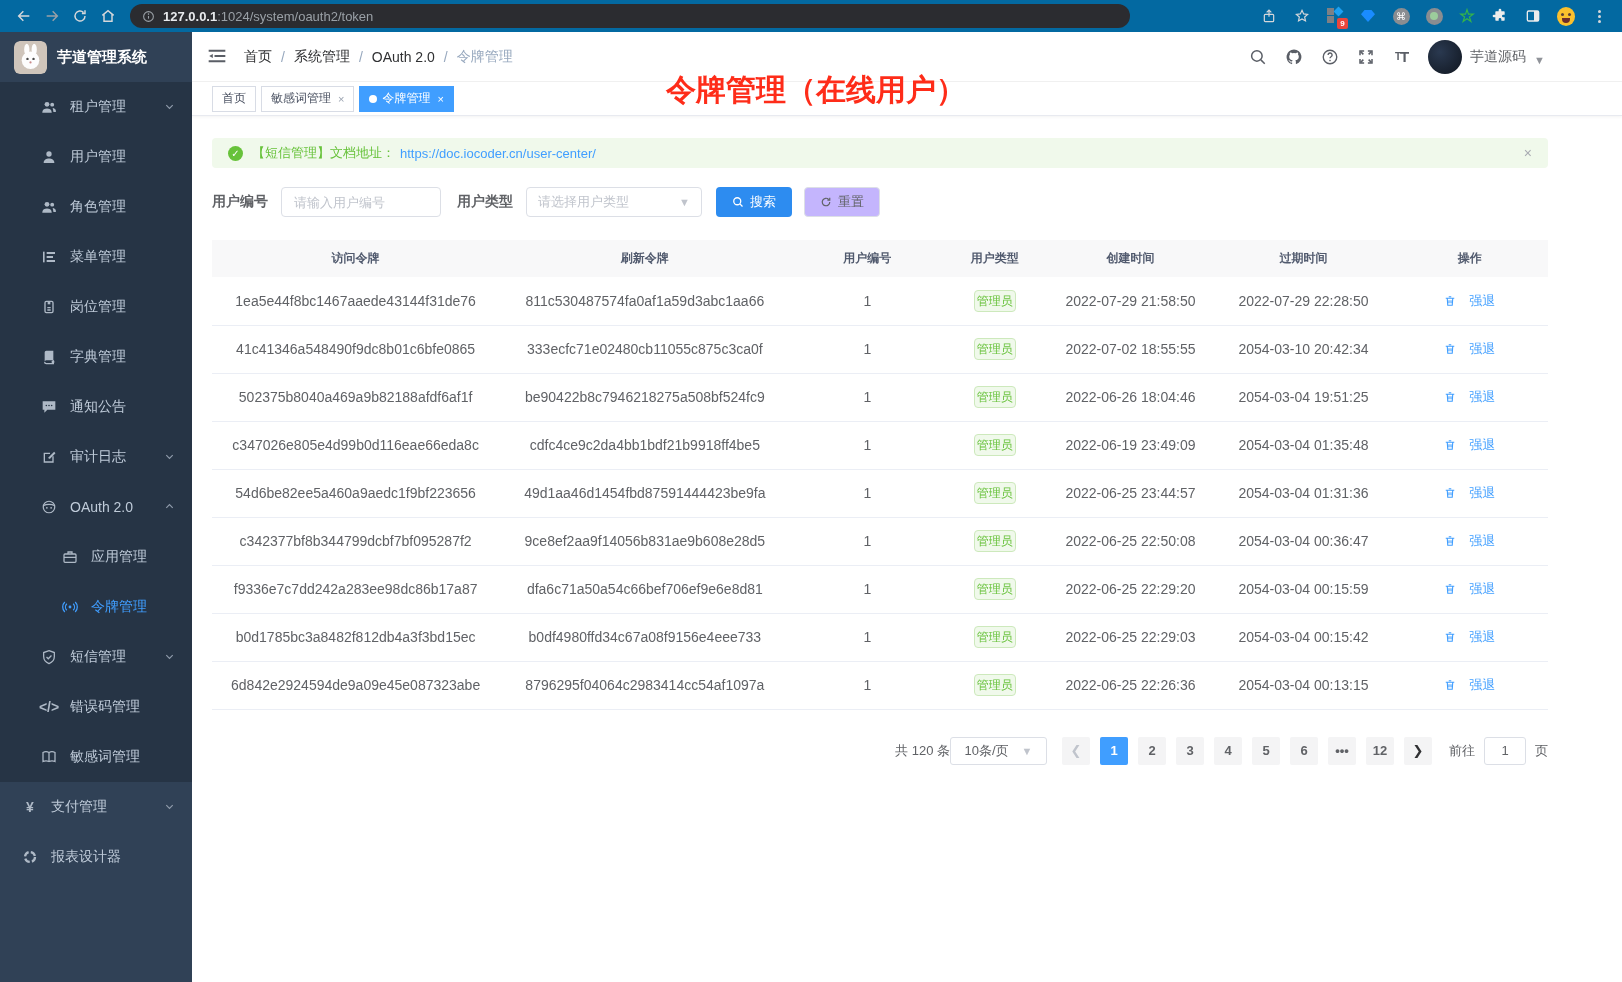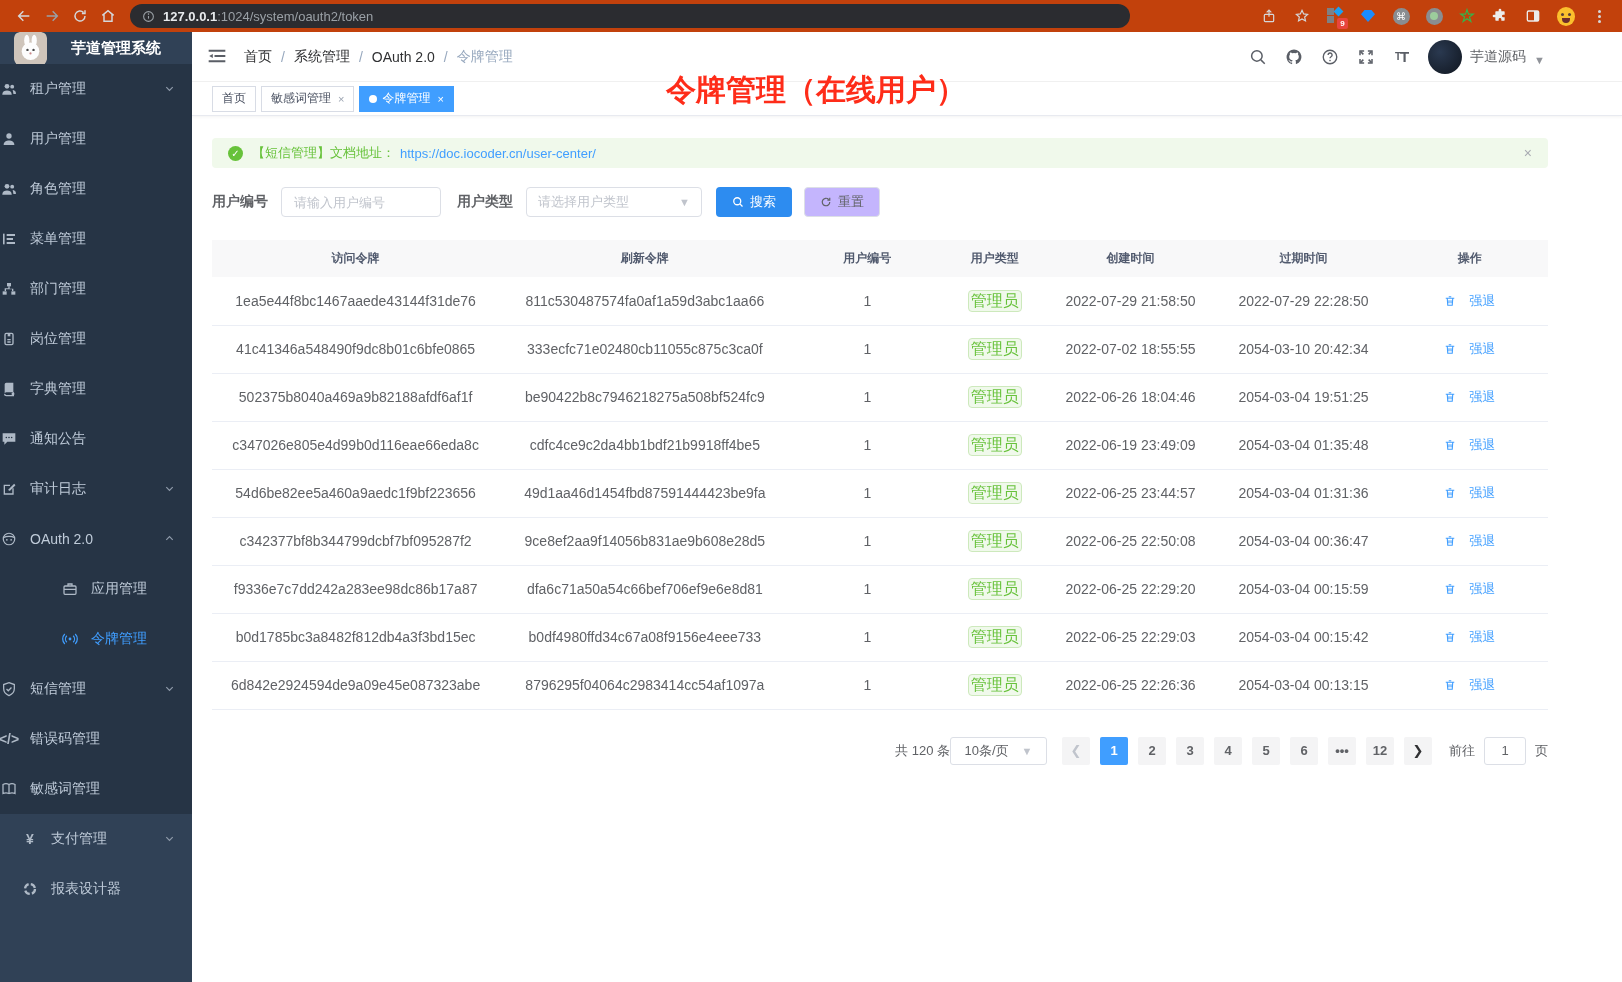--- a/index.html
+++ b/index.html
@@ -1,20 +1,20 @@
 <!DOCTYPE html>
 <html><head>
 <meta charset="utf-8">
 <style>
   *{box-sizing:border-box;margin:0;padding:0}
   html,body{width:1622px;height:982px;overflow:hidden}
   body{font-family:"Liberation Sans","DejaVu Sans",sans-serif;background:#fff;position:relative}
 
   
-  .browser-bar{height:32px;background:#c2410c;display:flex;align-items:center;padding:0 10px}
+  .browser-bar{height:32px;background:#0369a1;display:flex;align-items:center;padding:0 10px}
   .bnav{width:28px;height:28px;display:flex;align-items:center;justify-content:center;color:#d5d7da;cursor:pointer;flex-shrink:0}
   .bnav svg{width:16px;height:16px}
   .omnibox{flex:1;max-width:1000px;margin:0 10px 0 8px;height:24px;background:#2b2c30;border-radius:12px;display:flex;align-items:center;padding:0 12px;gap:8px;color:#9aa0a6;font-size:13px;cursor:text}
   .omnibox svg{width:13px;height:13px;flex-shrink:0}
   .url-host{color:#e8eaed;font-weight:700}
   .bacts{display:flex;align-items:center;gap:15px;margin-left:auto;padding-right:4px}
   .bact{width:18px;height:18px;display:flex;align-items:center;justify-content:center;color:#d5d7da;cursor:pointer;position:relative}
   .bact svg{width:16px;height:16px}
   .ext-blocks{position:relative;width:16px;height:16px}
   .ext-blocks i{position:absolute;width:7px;height:7px;background:#7e8084}
@@ -27,27 +27,27 @@
   .profile-avatar{width:19px;height:19px;border-radius:50%;background:#fbc02d;position:relative;overflow:hidden}
   .profile-avatar i{position:absolute;width:3px;height:3px;background:#5d4037;border-radius:50%;top:6px}
   .profile-avatar .e1{left:4px}.profile-avatar .e2{right:4px}
   .profile-avatar .m{position:absolute;left:5px;right:5px;bottom:3px;height:5px;background:#6d2c2c;border-radius:0 0 5px 5px}
   .vdots{color:#d5d7da;font-size:15px;letter-spacing:0;line-height:6px;display:flex;flex-direction:column;gap:2px;align-items:center}
   .vdots i{width:3px;height:3px;border-radius:50%;background:#d5d7da}
 
   
   .app{display:flex;height:950px}
   .sidebar{width:192px;background:#304156;flex-shrink:0;display:flex;flex-direction:column;overflow:hidden}
-  .logo{height:32px;display:flex;align-items:center;gap:24px;padding-left:14px;flex-shrink:0}
+  .logo{height:50px;display:flex;align-items:center;gap:10px;padding-left:14px;flex-shrink:0}
   .logo svg{width:33px;height:33px;border-radius:6px}
   .logo span{color:#fff;font-size:15px;font-weight:700}
   .menu-group{background:#263445}
   .s-item{height:50px;display:flex;align-items:center;color:#bfcbd9;font-size:14px;cursor:pointer;position:relative}
   .s-item.lvl0{padding-left:21px}
-  .s-item.lvl1{}
+  .s-item.lvl1{padding-left:40px}
   .s-item.lvl2{padding-left:61px}
   .s-icon{width:18px;height:18px;margin-right:12px;display:flex;align-items:center;justify-content:center;color:#aeb9c6;font-size:14px;font-weight:700;flex-shrink:0}
   .s-icon svg{width:16px;height:16px}
   .s-item.active{color:#409eff}
   .s-item.active .s-icon{color:#409eff}
   .s-arrow{position:absolute;right:17px;color:#8f9bab}
   .s-arrow svg{width:11px;height:11px}
 
   .main{flex:1;display:flex;flex-direction:column;min-width:0;background:#fff}
   .navbar{height:50px;display:flex;align-items:center;padding:0 77px 0 15px;border-bottom:1px solid #f2f2f2;flex-shrink:0}
@@ -87,21 +87,21 @@
   .f-select{width:176px;height:30px;border:1px solid #dcdfe6;border-radius:4px;display:flex;align-items:center;justify-content:space-between;padding:0 11px;color:#c0c4cc;font-size:13px;margin-right:14px;cursor:pointer;background:#fff}
   .f-select .caret2{color:#c0c4cc;font-size:11px}
   .btn{height:30px;border-radius:4px;display:inline-flex;align-items:center;gap:6px;font-size:13px;padding:0 15px;cursor:pointer;border:1px solid transparent}
   .btn svg{width:12px;height:12px}
   .btn-primary{background:#2d8cf0;color:#fff;margin-right:12px}
   .btn-plain{background:#c4b5fd;border-color:#dcdfe6;color:#606266}
 
   table.grid{width:100%;border-collapse:collapse;margin-top:23px;text-align:center;font-size:14px;color:#606266}
   .grid th{background:#f8f8f9;height:37px;font-weight:700;color:#515a6e;font-size:12px}
   .grid td{height:48px;border-bottom:1px solid #ebeef5}
-  .badge{display:inline-block;padding:2px 2px;background:#f0f9eb;border:1px solid #cde9bc;border-radius:4px;color:#67c23a;font-size:16px;line-height:16px}
+  .badge{display:inline-block;padding:2px 2px;background:#f0f9eb;border:1px solid #cde9bc;border-radius:4px;color:#67c23a;font-size:12px;line-height:16px}
   .kick{color:#409eff;font-size:13px;display:inline-flex;align-items:center;gap:13px;cursor:pointer}
   .kick svg{width:12px;height:12px}
 
   .pager{display:flex;align-items:center;justify-content:flex-end;margin-top:27px;font-size:13px;color:#606266}
   .pg-total{}
   .pg-size{width:97px;height:28px;border:1px solid #dcdfe6;border-radius:3px;display:flex;align-items:center;justify-content:center;gap:13px;margin-right:10px;cursor:pointer;background:#fff}
   .pg-size .caret2{color:#c0c4cc;font-size:11px}
   .pg-btn{min-width:28px;height:28px;margin:0 5px;background:#f4f4f5;border-radius:2px;display:inline-flex;align-items:center;justify-content:center;color:#606266;font-weight:700;cursor:pointer;font-size:13px}
   .pg-btn.active{background:#409eff;color:#fff}
   .pg-prev{color:#c0c4cc;font-weight:400}
@@ -264,31 +264,20 @@
                 <rect x="3" y="4" width="2.4" height="16"></rect>
                 <rect x="8.5" y="4.5" width="12.5" height="3"></rect>
                 <rect x="8.5" y="10.5" width="9.5" height="3"></rect>
                 <rect x="8.5" y="16.5" width="12.5" height="3"></rect>
               </svg>
             </span>
             <span>菜单管理</span>
           </div>
           <div class="s-item lvl1">
             <span class="s-icon">
-              <svg viewBox="0 0 24 24" fill="currentColor">
-                <rect x="9" y="3" width="6" height="5"></rect>
-                <rect x="2.5" y="15.5" width="6" height="5"></rect>
-                <rect x="15.5" y="15.5" width="6" height="5"></rect>
-                <path d="M11 8h2v3.5h5.5V15h-2v-2.5h-9V15h-2v-4h5.5z"></path>
-              </svg>
-            </span>
-            <span>部门管理</span>
-          </div>
-          <div class="s-item lvl1">
-            <span class="s-icon">
               <svg viewBox="0 0 24 24" fill="none" stroke="currentColor" stroke-width="2">
                 <rect x="6" y="3.5" width="12" height="17" rx="2"></rect>
                 <path d="M10 3.5h4v4.5h-4z" fill="currentColor" stroke="none"></path>
                 <path d="M9.5 13h5M9.5 16.5h5"></path>
               </svg>
             </span>
             <span>岗位管理</span>
           </div>
           <div class="s-item lvl1">
             <span class="s-icon">

